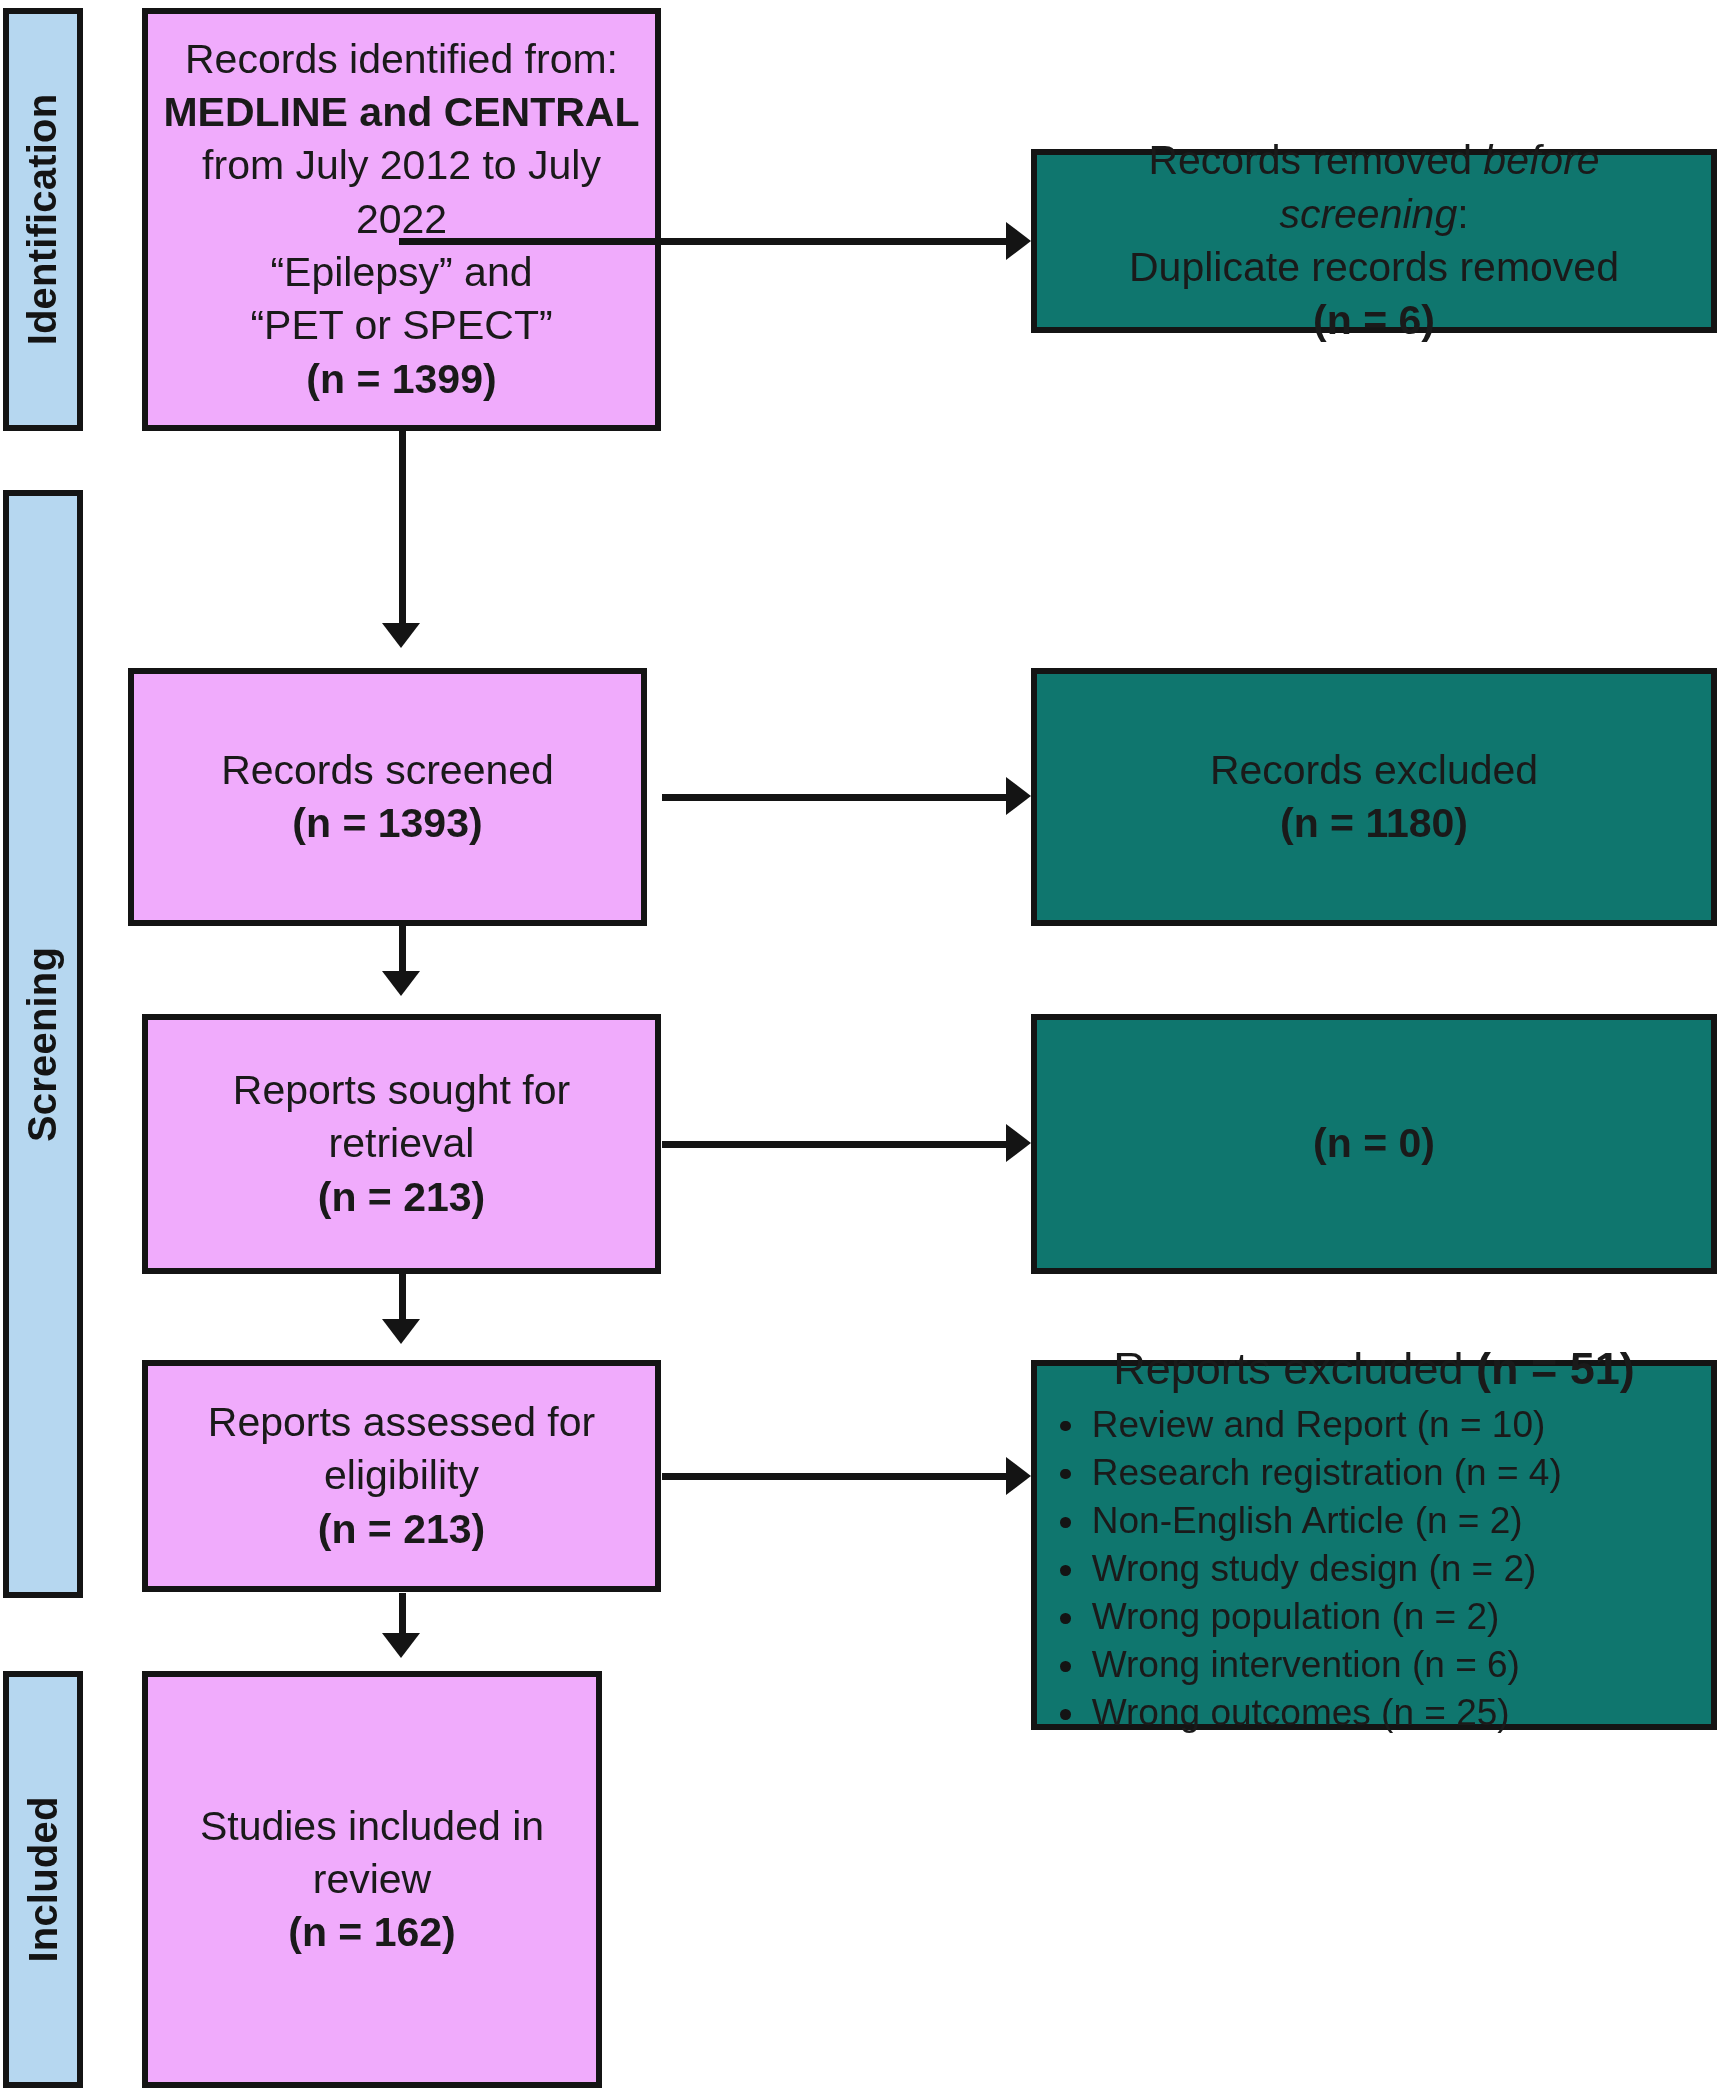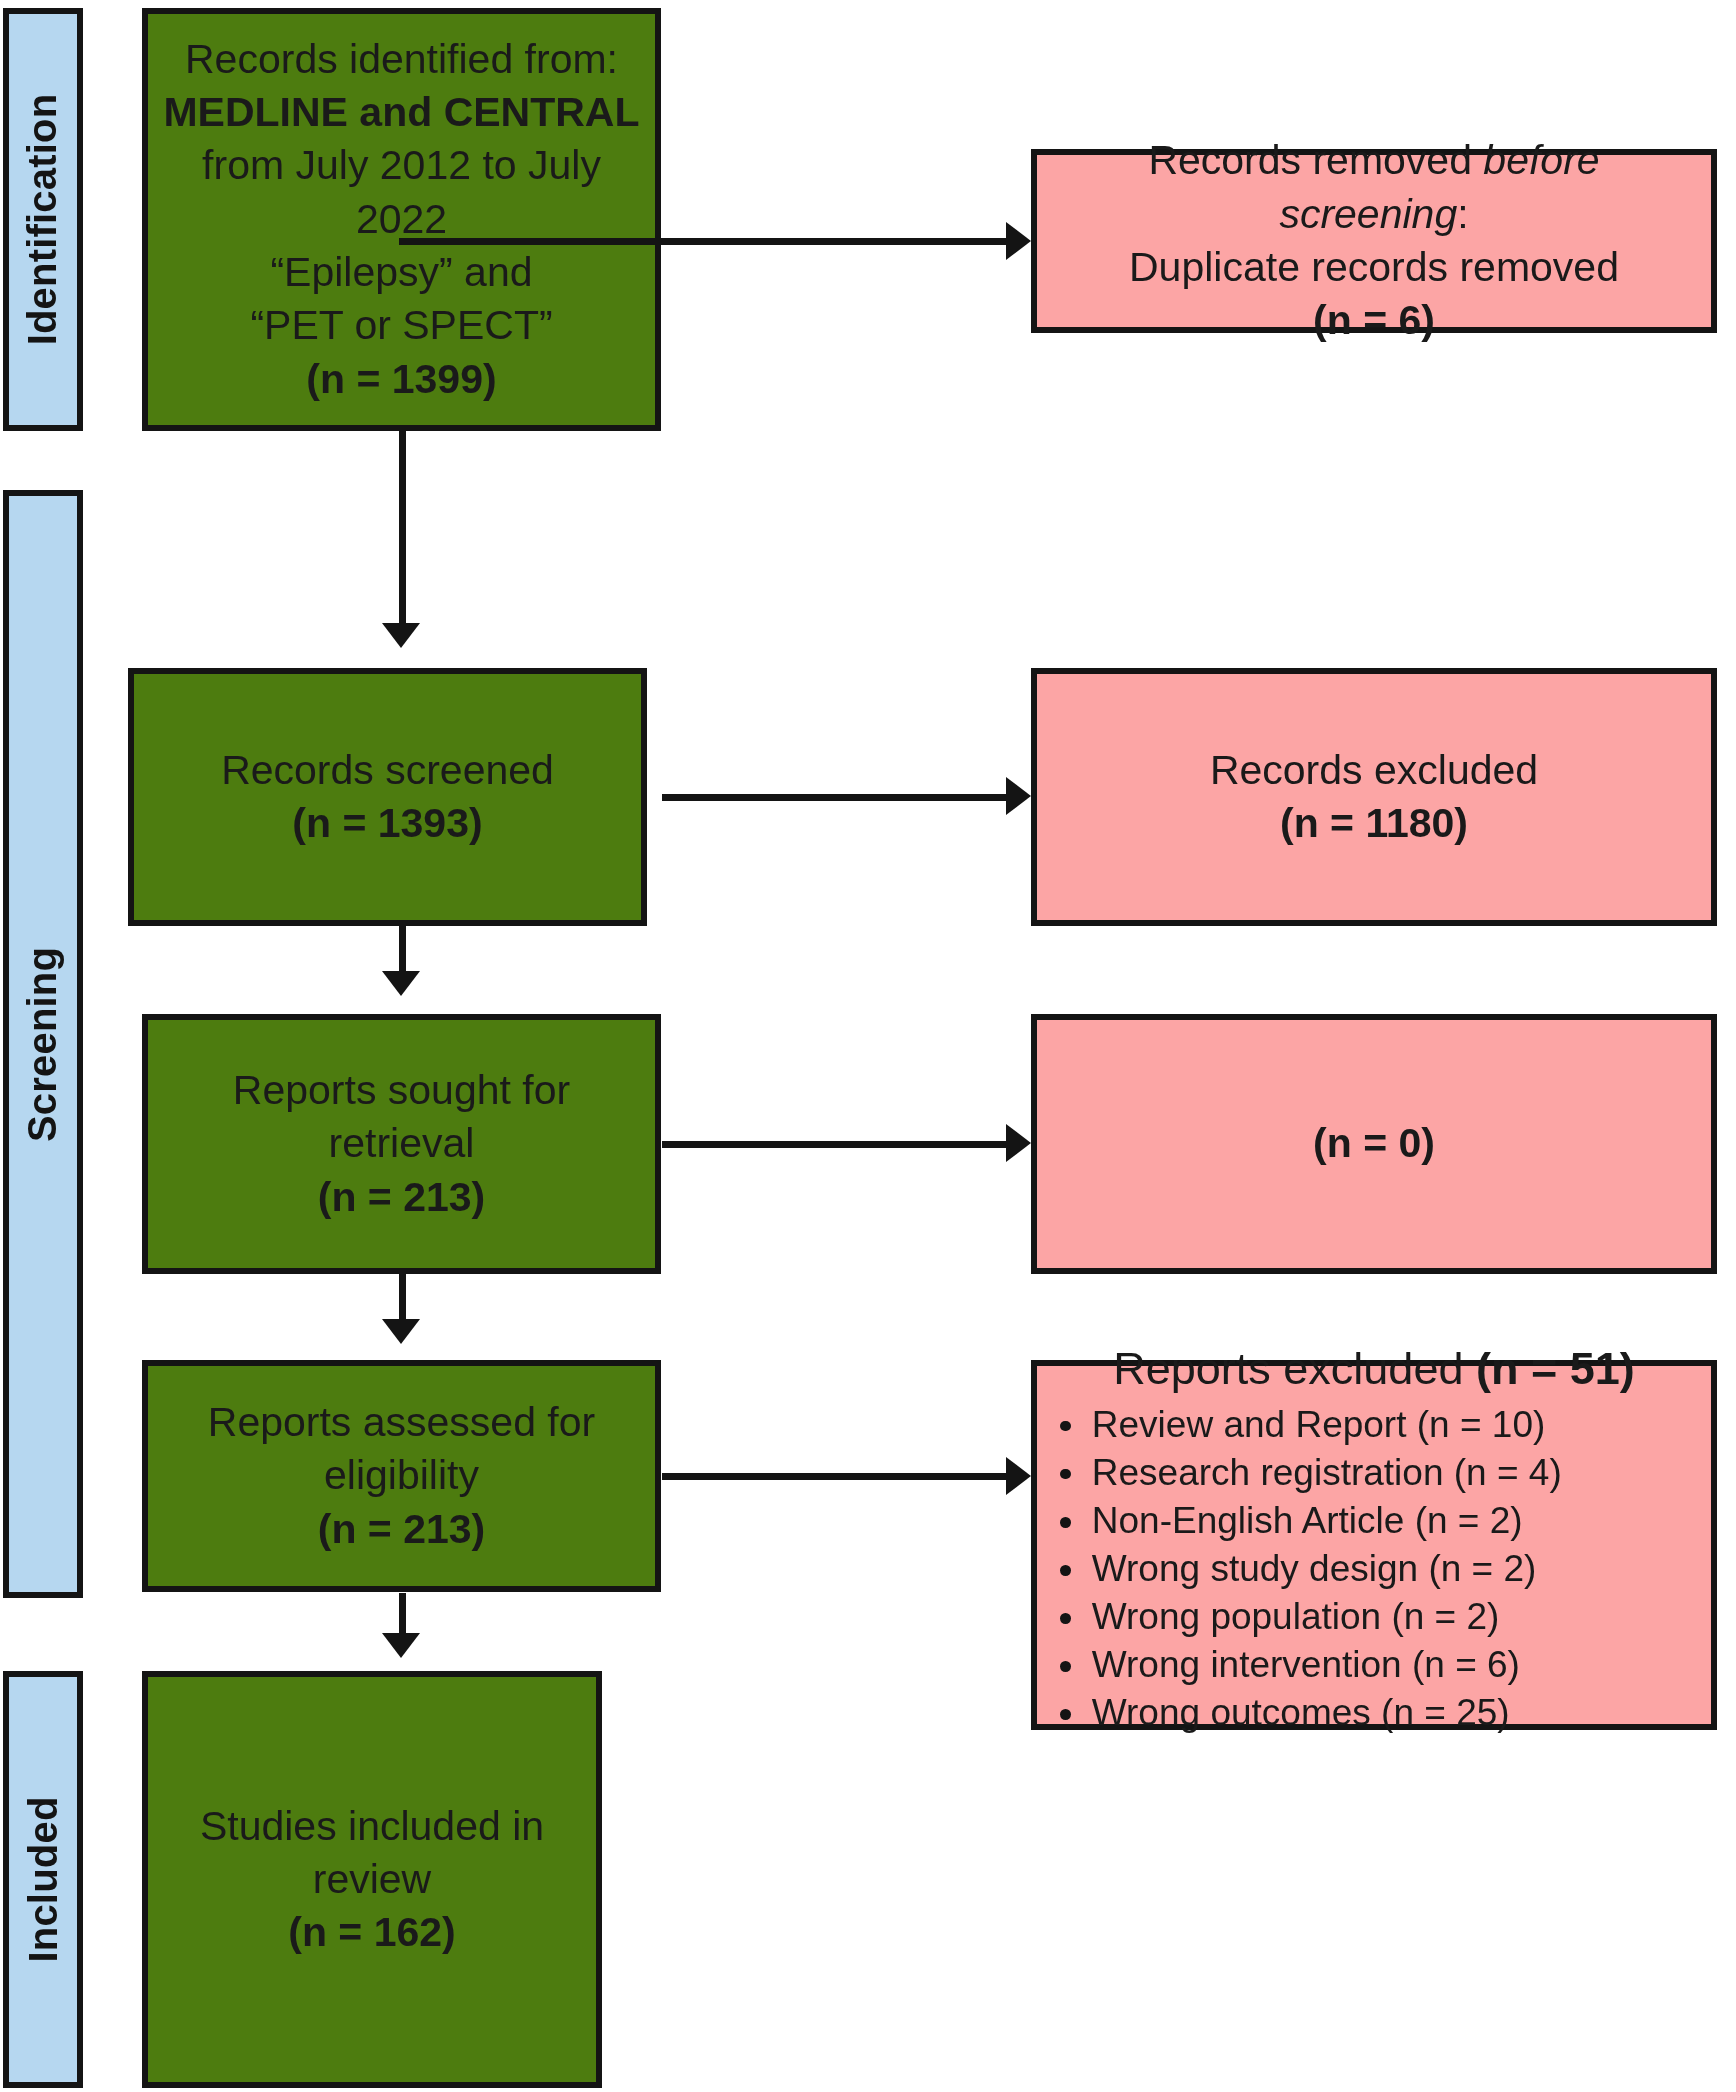--- a/index.html
+++ b/index.html
@@ -23,22 +23,22 @@
   }
 
   .node{
     position:absolute;
     box-sizing:border-box;
     border:6.9px solid #141414;
     display:flex;align-items:center;justify-content:center;
     text-align:center;
     line-height:1.30;
   }
-  .node.blue{background:#4d7c0f;}
-  .node.gray{background:#fca5a5;justify-content:flex-end;}
+  .node.blue{background:#f0abfc;}
+  .node.gray{background:#0f766e;justify-content:flex-end;}
   .node .inner{width:100%;padding:0 13.7px;box-sizing:border-box;}
   .t{font-size:41px;}
   .b{font-weight:bold;}
   .i{font-style:italic;}
 
   ul.exlist{
     list-style:none;
     margin:2px 0 12px 0;
     padding:0;
     text-align:left;

